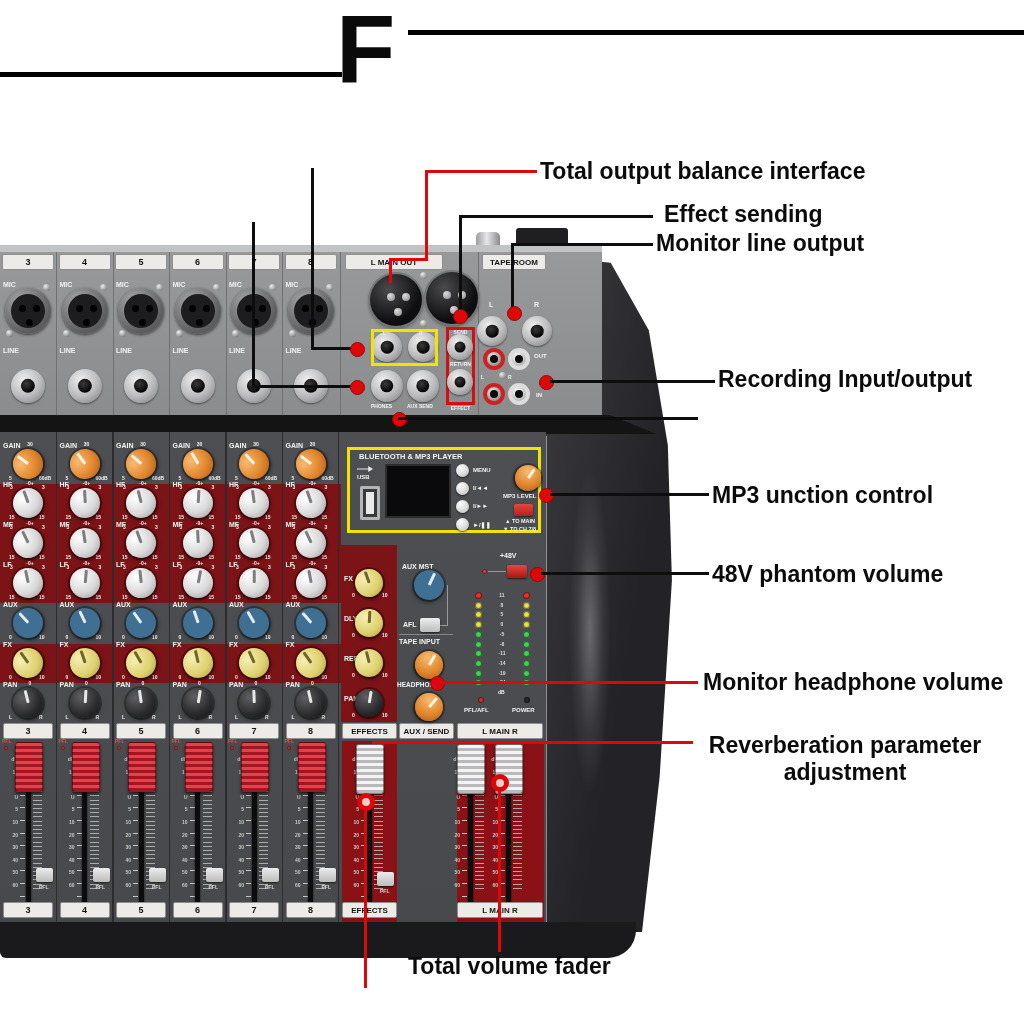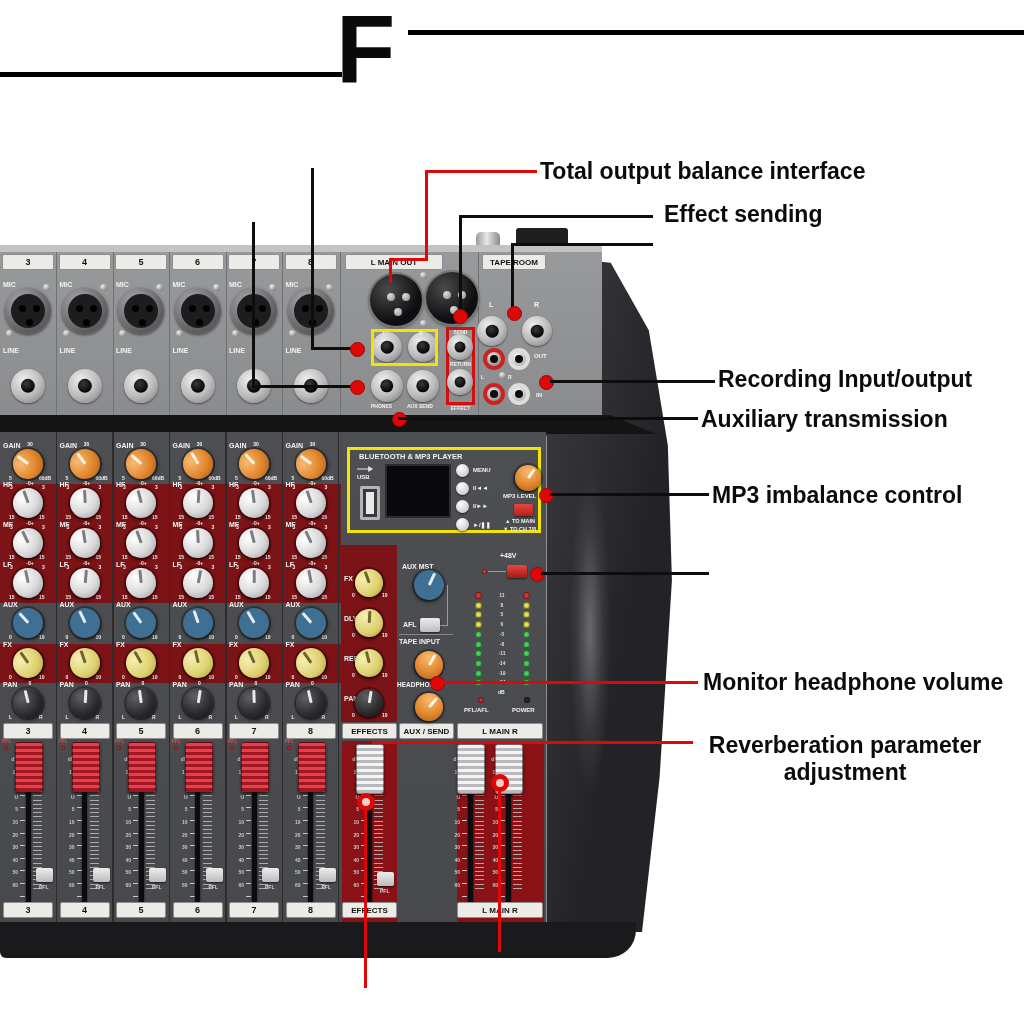--- a/index.html
+++ b/index.html
@@ -103,28 +103,30 @@
   <div class="lnr" style="left:372px;top:741px;width:321px;height:3px;z-index:6;"></div>
 
   <div class="ring" style="left:491px;top:774px;z-index:6;"></div>
   <div class="lnr" style="left:498px;top:790px;width:3px;height:162px;z-index:6;"></div>
 
   <div class="ring" style="left:357px;top:793px;z-index:6;"></div>
   <div class="lnr" style="left:364px;top:808px;width:3px;height:180px;z-index:6;"></div>
 
   <div class="co" style="left:540px;top:158px;z-index:7;">Total output balance interface</div>
   <div class="co" style="left:656px;top:201px;z-index:7;margin-left:8px;">Effect sending</div>
+  <div class="co" style="left:656px;top:230px;z-index:7;">Monitor line output</div>
   <div class="co" style="left:718px;top:366px;z-index:7;">Recording Input/output</div>
-  <div class="co" style="left:701px;top:406px;z-index:7;">Auxiliary transmission</div>
-  <div class="co" style="left:712px;top:482px;z-index:7;">MP3 imbalance control</div>
+  <div class="co" style="left:712px;top:482px;z-index:7;">MP3 unction control</div>
+  <div class="co" style="left:712px;top:561px;z-index:7;">48V phantom volume</div>
   <div class="co" style="left:695px;top:732px;width:300px;text-align:center;z-index:7;">
     <div>Reverberation parameter</div>
     <div>adjustment</div>
   </div>
   <div class="co" style="left:703px;top:669px;z-index:7;">Monitor headphone volume</div>
+  <div class="co" style="left:408px;top:953px;z-index:7;">Total volume fader</div>
 
 <div class="a box" style="left: 2px; top: 254px; width: 52px; height: 16px; font-size: 9px; z-index: 3;">3</div>
     <div class="a tw t7" style="left: 3px; top: 281px; z-index: 3;">MIC</div>
     <div class="a " style="left: 5px; top: 288px; width: 46px; height: 46px; border-radius: 50%; background: radial-gradient(circle at 35% 30%, rgb(169, 169, 171), rgb(92, 92, 94) 70%); box-shadow: rgba(0, 0, 0, 0.6) 0px 1px 3px; z-index: 3;"></div>
     <div class="a " style="left: 11px; top: 294px; width: 34px; height: 34px; border-radius: 50%; background: rgb(29, 29, 31); z-index: 3;"></div>
     <div class="a " style="left: 19px; top: 305px; width: 7px; height: 7px; border-radius: 50%; background: rgb(0, 0, 0); z-index: 4;"></div>
     <div class="a " style="left: 33px; top: 305px; width: 7px; height: 7px; border-radius: 50%; background: rgb(0, 0, 0); z-index: 4;"></div>
     <div class="a " style="left: 26px; top: 319px; width: 7px; height: 7px; border-radius: 50%; background: rgb(0, 0, 0); z-index: 4;"></div>
     <div class="a screw" style="left: 43px; top: 284px; z-index: 3;"></div>
     <div class="a screw" style="left: 6px; top: 330px; z-index: 3;"></div>

